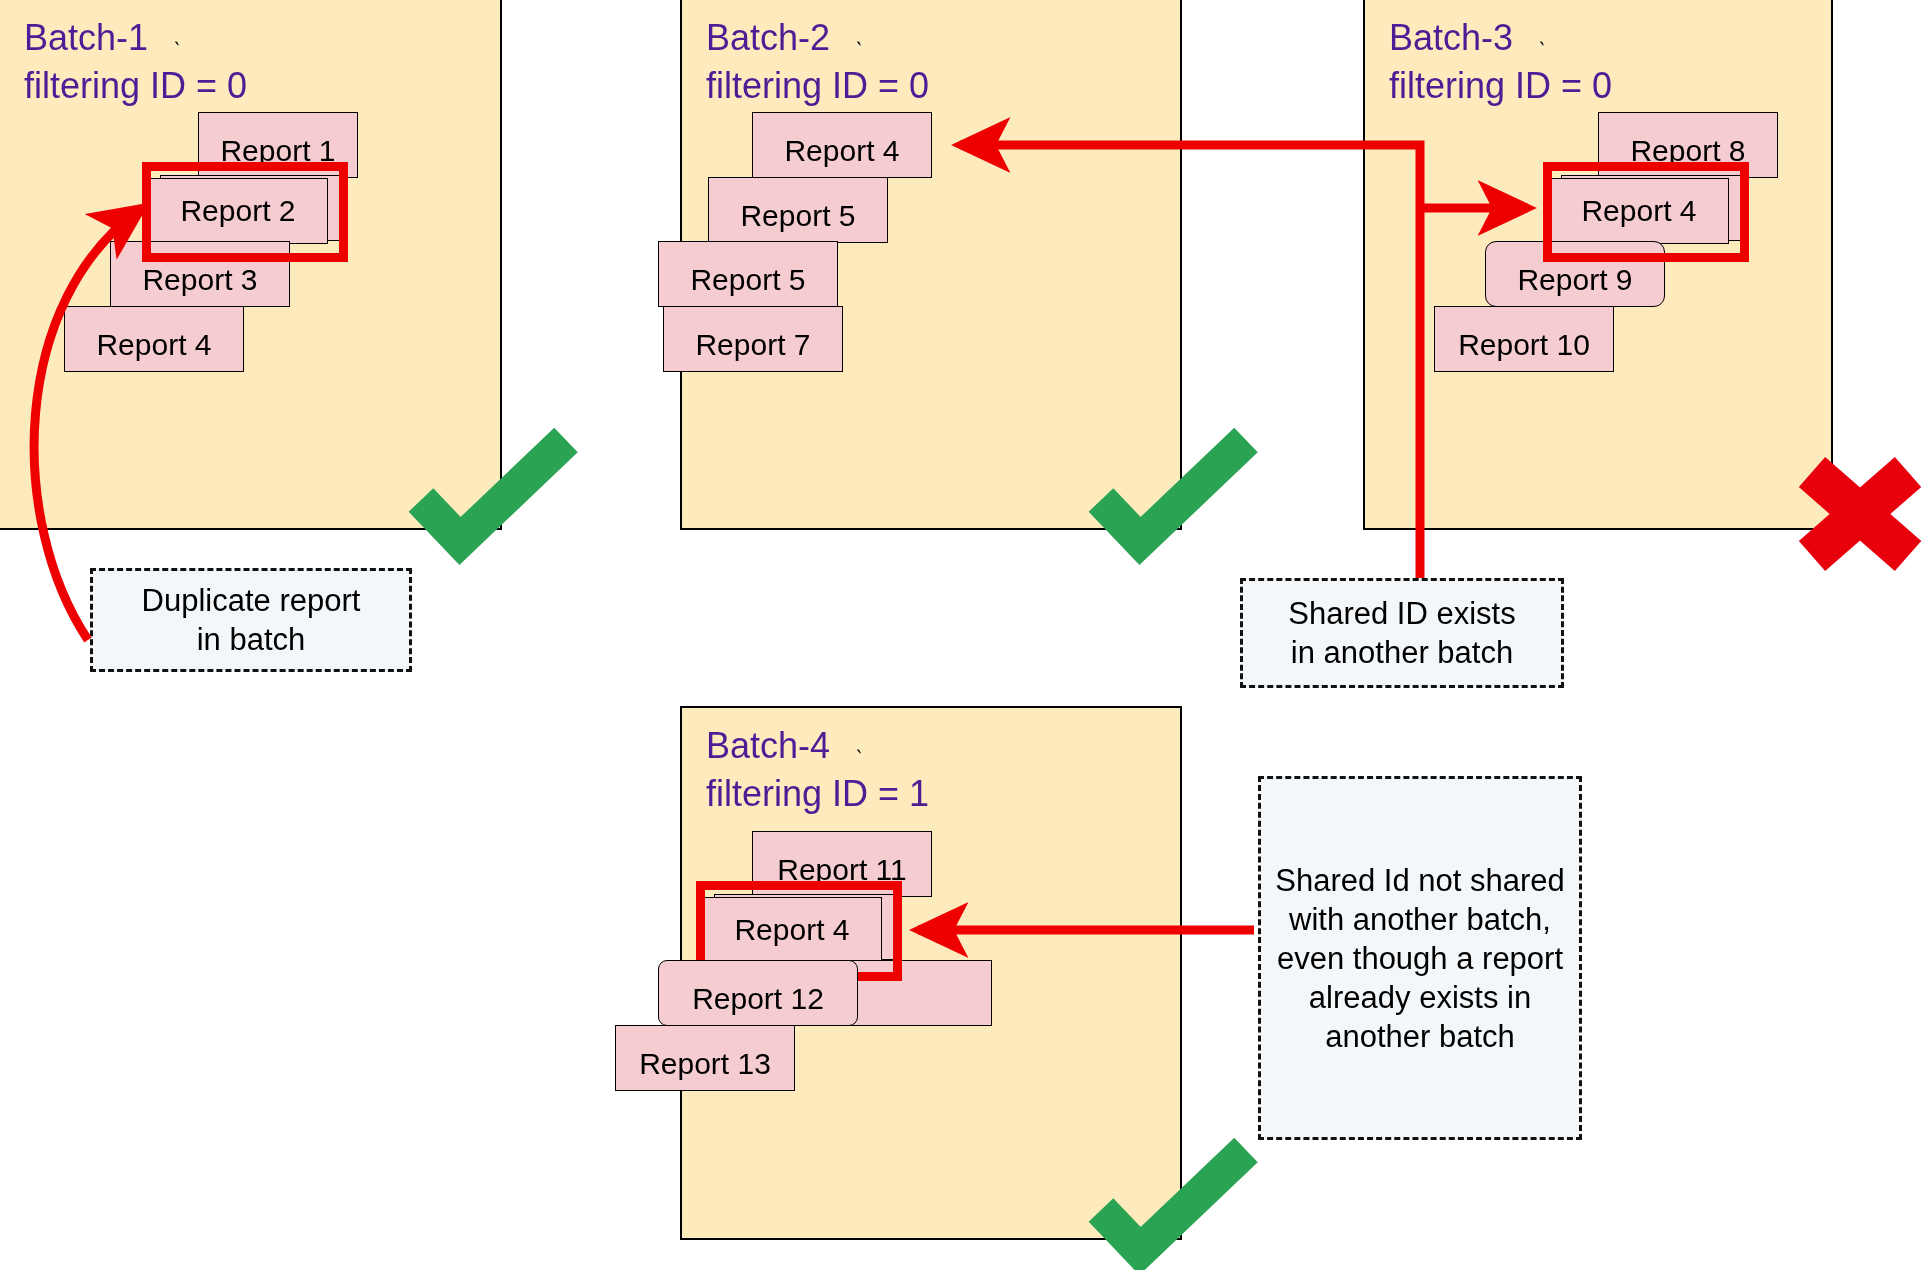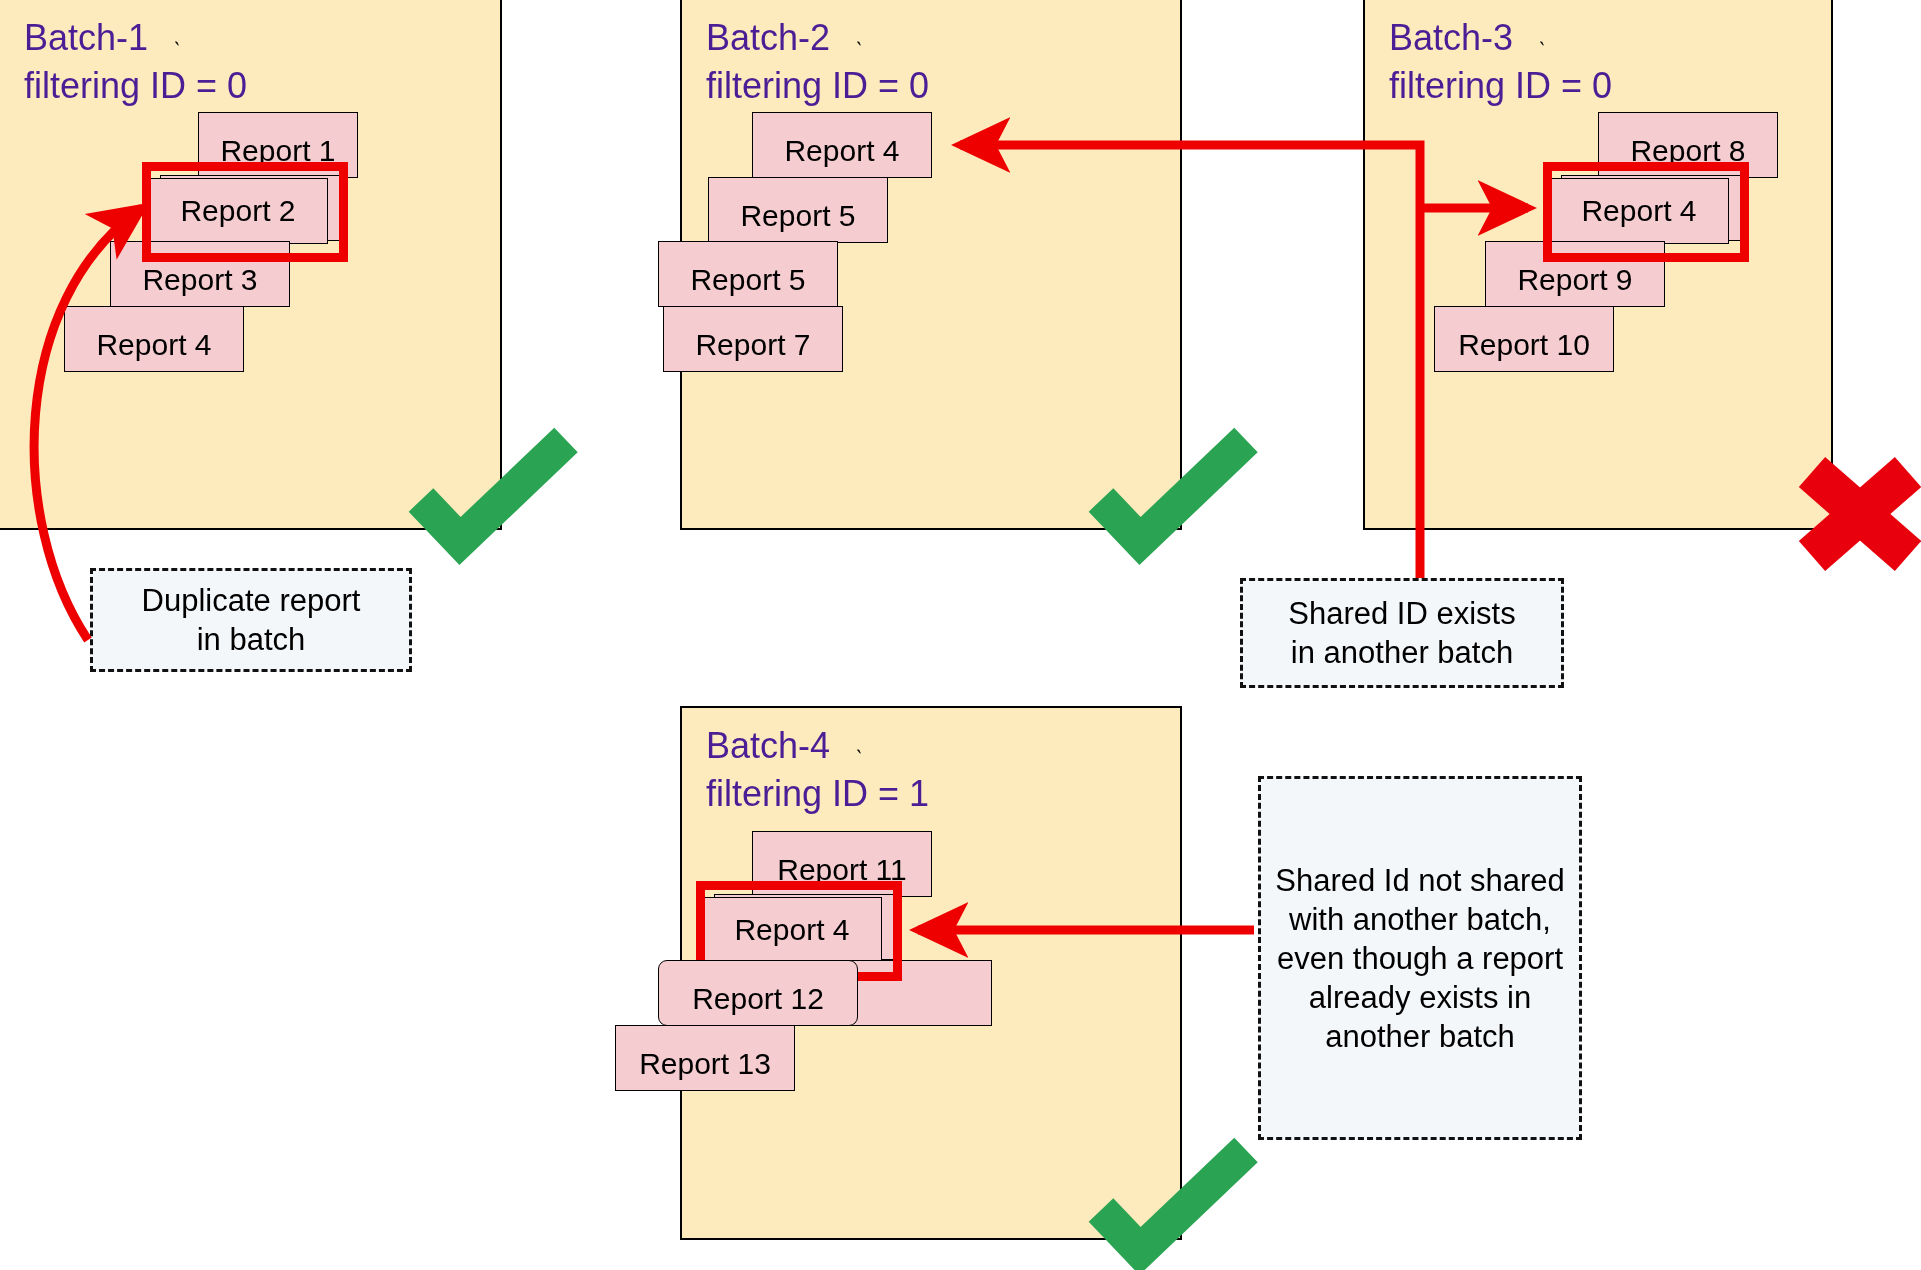--- a/index.html
+++ b/index.html
@@ -67,21 +67,21 @@
     <div class="batch-title"><span>Batch-3</span><br><span>filtering ID = 0</span></div>
     <div class="tick" style="left:172px;top:38px;">`</div>
   </div>
   <div class="report" style="left:1598px;top:112px;width:180px;height:66px;">
     <span>Report 8</span>
   </div>
   <div class="report center" style="left:1561px;top:175px;width:180px;height:66px;"></div>
   <div class="report center" style="left:1549px;top:178px;width:180px;height:66px;">
     <span>Report 4</span>
   </div>
-  <div class="report" style="left:1485px;top:241px;width:180px;height:66px;">
+  <div class="report" style="left:1485px;top:241px;width:180px;height:66px;border-radius:11px;">
     <span>Report 9</span>
   </div>
   <div class="report" style="left:1434px;top:306px;width:180px;height:66px;">
     <span>Report 10</span>
   </div>
   <div class="hl" style="left:1543px;top:162px;width:206px;height:100px;"></div>
 
   <div class="batch" style="left:680px;top:706px;width:502px;height:534px;">
     <div class="batch-title"><span>Batch-4</span><br><span>filtering ID = 1</span></div>
     <div class="tick" style="left:172px;top:38px;">`</div>

